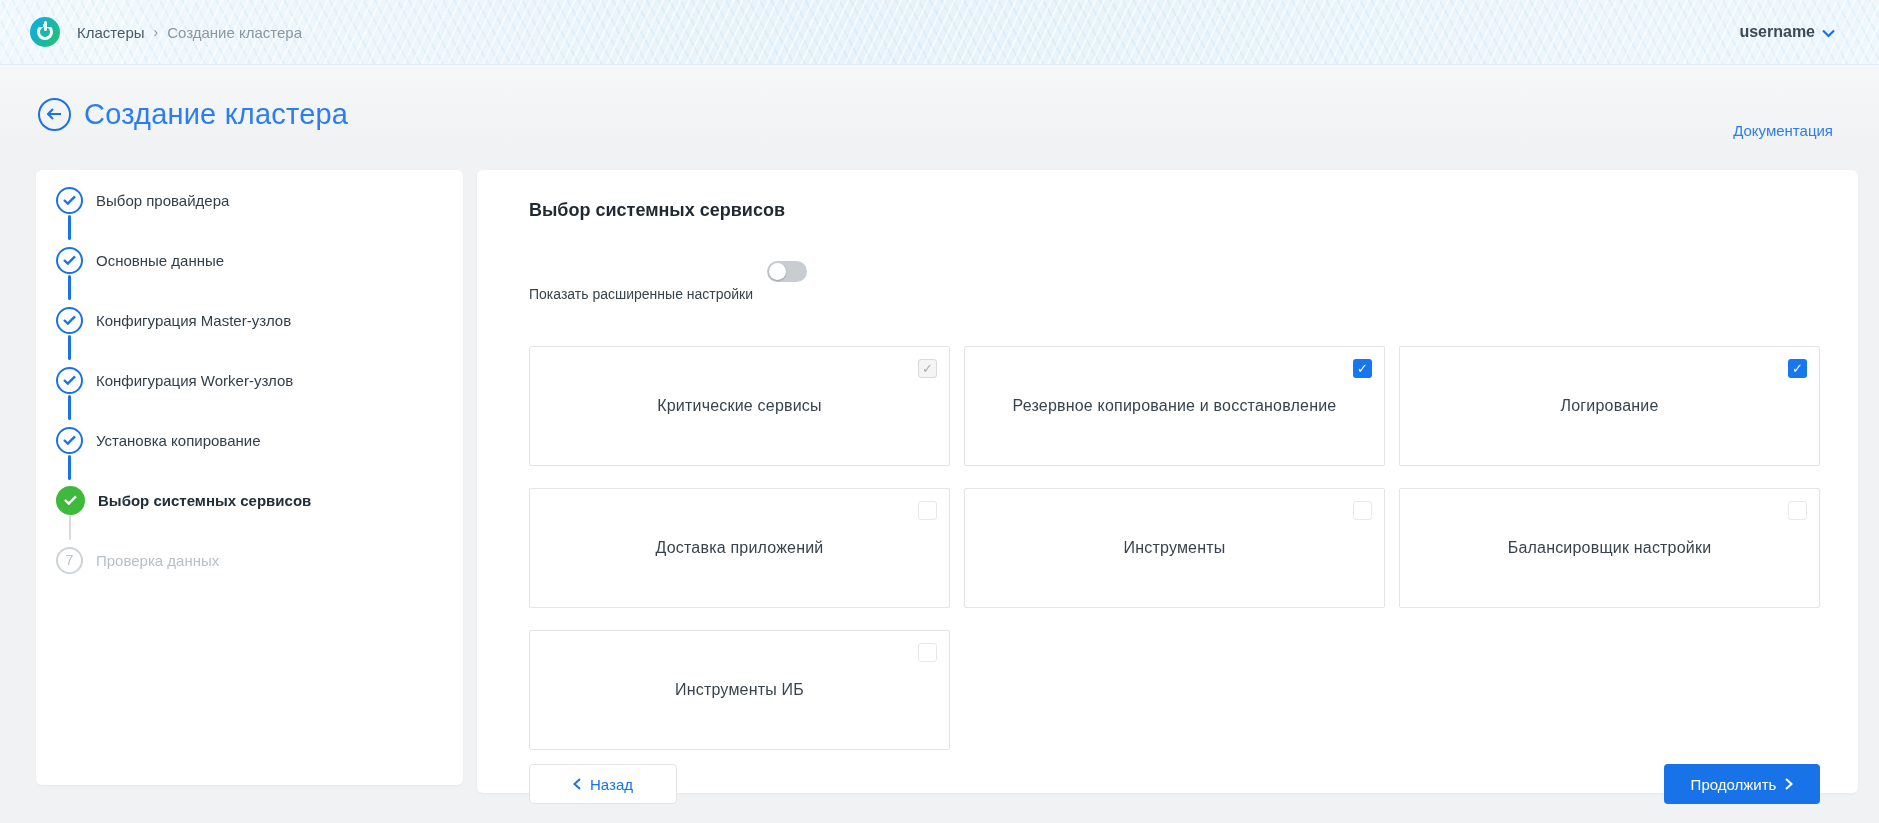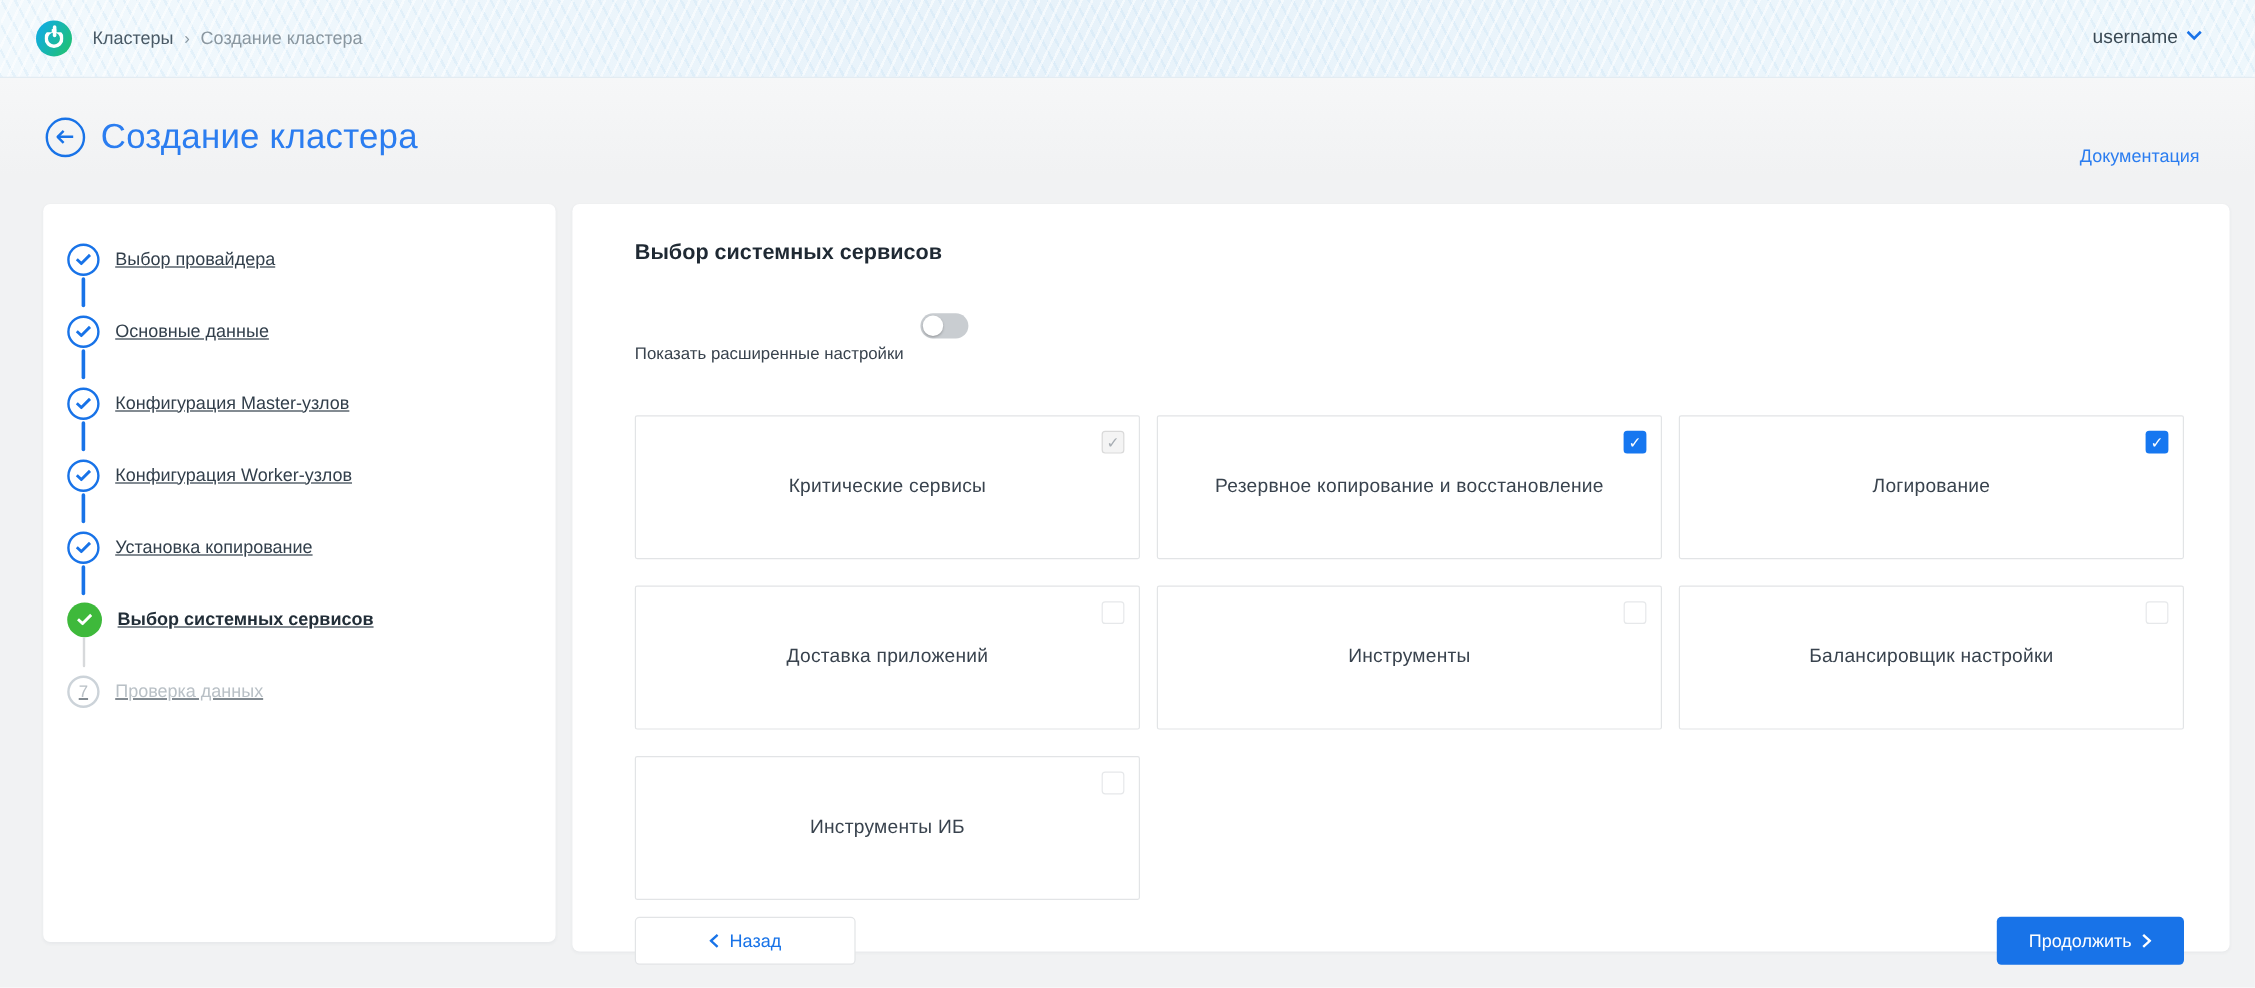--- a/index.html
+++ b/index.html
@@ -40,21 +40,21 @@
     clip-path:polygon(0 18%,38% 18%,38% 0,62% 0,62% 18%,100% 18%,100% 100%,0 100%);
   }
   .logo .stem{
     position:absolute;left:13.5px;top:4px;width:3px;height:10px;background:#fff;border-radius:2px;
   }
   .crumbs{display:flex;align-items:center;gap:9px;margin-left:17px;font-size:15px;}
   .crumb-root{color:#4a5a66;}
   .crumb-sep{color:#8a97a0;font-size:14px;}
   .crumb-cur{color:#8a97a0;}
   .tb-spacer{flex:1;}
-  .user{display:flex;gap:7px;cursor:pointer;}
+  .user{display:flex;align-items:center;gap:7px;cursor:pointer;font-weight:bold;}
   .user-name{font-size:16px;color:#3b4a55;}
   .chev-down{width:13px;height:9px;stroke:var(--accent);stroke-width:2.2;fill:none;margin-top:2px;}
   
   .page-head{
     height:80px;
     display:flex;align-items:center;
     padding:18px 46px 0 38px;
     background:linear-gradient(#f6f7f8,#f1f2f3);
   }
   .back-btn{
@@ -81,21 +81,21 @@
   .side-card{
     position:absolute;left:36px;top:170px;width:427px;height:615px;
     background:#fff;border-radius:6px;box-shadow:0 1px 3px rgba(40,60,80,.05);
   }
   .main-card{
     position:absolute;left:477px;top:170px;width:1381px;height:623px;
     background:#fff;border-radius:6px;box-shadow:0 1px 3px rgba(40,60,80,.05);
     padding:30px 38px 0 52px;
   }
   
-  .stepper{padding-top:16px;text-decoration:underline;}
+  .stepper{}
   .step{
     height:60px;display:flex;align-items:center;
     padding-left:20px;position:relative;cursor:pointer;
   }
   .step-circle{
     width:27px;height:27px;border-radius:50%;flex:0 0 auto;
     display:flex;align-items:center;justify-content:center;
     background:#fff;border:2px solid var(--accent);color:var(--accent);
   }
   .step.current .step-circle{
@@ -150,21 +150,21 @@
   .svc-card.disabled .svc-cbx{background:#f4f4f4;border:1px solid #d9d9d9;color:#a7adb3;}
   .svc-card.unchecked .svc-cbx{background:#fff;border:1px solid #e6e8ea;color:transparent;}
   
   .panel-footer{margin-top:14px;display:flex;justify-content:space-between;}
   .btn{
     height:40px;border-radius:4px;font-size:15px;
     display:flex;align-items:center;justify-content:center;gap:9px;
     cursor:pointer;font-family:inherit;
   }
   .btn-back{
-    width:184px;background:#fff;border:1px solid #e2e4e6;color:var(--accent);
+    width:148px;background:#fff;border:1px solid #e2e4e6;color:var(--accent);
   }
   .btn-continue{
     width:156px;background:var(--accent);border:none;color:#fff;
   }
   .btn svg{width:8px;height:12px;stroke-width:2;fill:none;}
   .btn-back svg{stroke:var(--accent);}
   .btn-continue svg{stroke:#fff;}
 </style>
 </head>
 <body>

